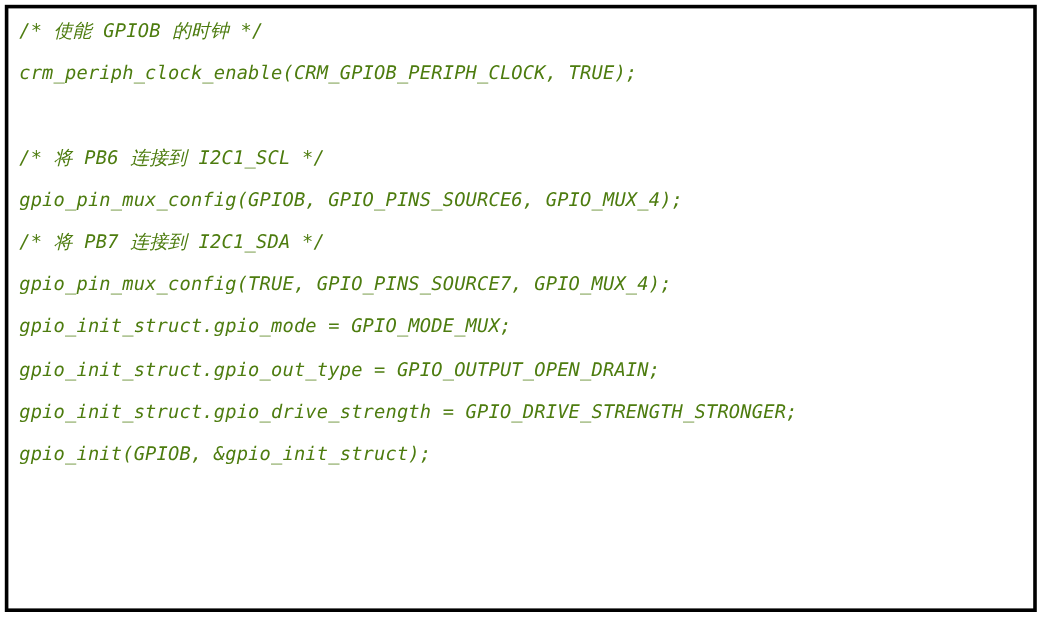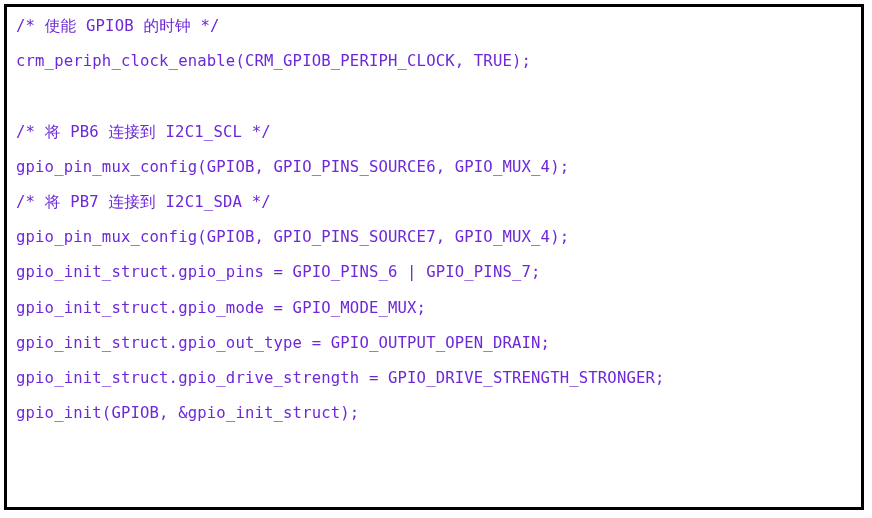--- a/index.html
+++ b/index.html
@@ -28,43 +28,43 @@
     position: absolute;
     left: 9px;
     top: 2px;
     right: 0;
     bottom: 0;
   }
   .code-line {
     height: 35.2px;
     line-height: 35.2px;
     font-size: 15.6px;
-    color: #6d28d9;
+    color: #4d7c0f;
     white-space: pre;
     letter-spacing: 0.15px;
     font-family: "DejaVu Sans Mono", "Liberation Mono", monospace;
+    font-style: italic;
   }
   .code-line.blank {
     height: 35.2px;
   }
   .code-line.comment {
     letter-spacing: 0.2px;
   }
 </style>
 </head>
 <body>
 
 <div id="code-frame" style="border-color: rgb(0, 0, 0); background: rgb(255, 255, 255);">
   <div id="code-lines" style="color: rgb(17, 17, 17);">
       <div class="code-line comment">/* 使能 GPIOB 的时钟 */</div>
       <div class="code-line">crm_periph_clock_enable(CRM_GPIOB_PERIPH_CLOCK, TRUE);</div>
       <div class="code-line blank"></div>
       <div class="code-line comment">/* 将 PB6 连接到 I2C1_SCL */</div>
       <div class="code-line">gpio_pin_mux_config(GPIOB, GPIO_PINS_SOURCE6, GPIO_MUX_4);</div>
       <div class="code-line comment">/* 将 PB7 连接到 I2C1_SDA */</div>
-      <div class="code-line">gpio_pin_mux_config(GPIOB, GPIO_PINS_SOURCE7, GPIO_MUX_4);</div>
-      <div class="code-line">gpio_init_struct.gpio_pins = GPIO_PINS_6 | GPIO_PINS_7;</div>
+      <div class="code-line">gpio_pin_mux_config(TRUE, GPIO_PINS_SOURCE7, GPIO_MUX_4);</div>
       <div class="code-line">gpio_init_struct.gpio_mode = GPIO_MODE_MUX;</div>
       <div class="code-line">gpio_init_struct.gpio_out_type = GPIO_OUTPUT_OPEN_DRAIN;</div>
       <div class="code-line">gpio_init_struct.gpio_drive_strength = GPIO_DRIVE_STRENGTH_STRONGER;</div>
       <div class="code-line">gpio_init(GPIOB, &amp;gpio_init_struct);</div>
     </div>
 </div>
 
 </body></html>

